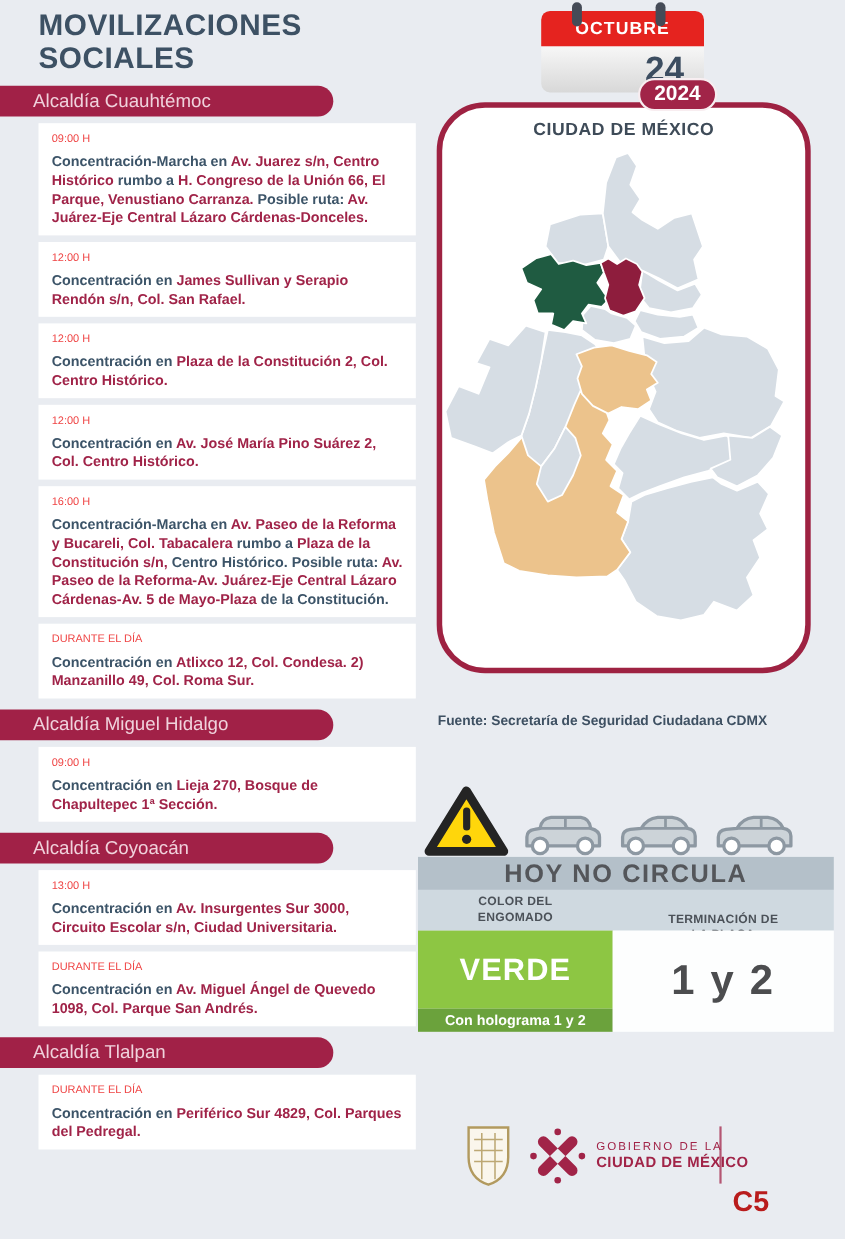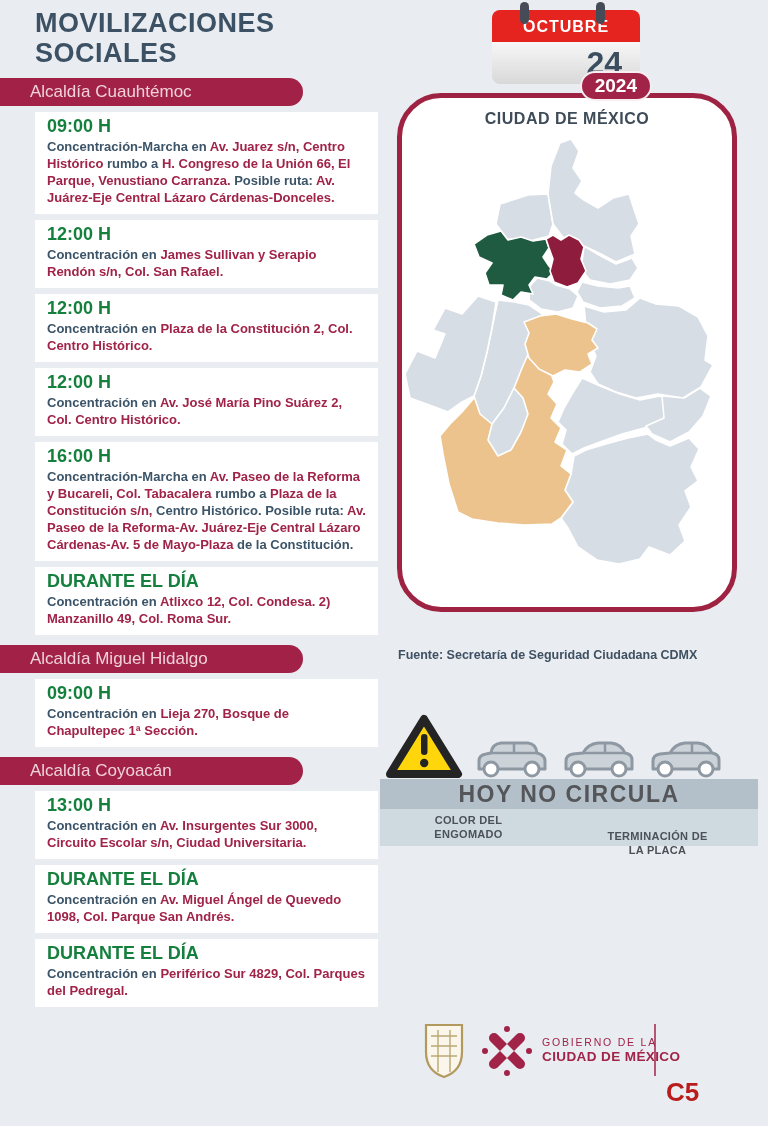--- a/index.html
+++ b/index.html
@@ -16,21 +16,21 @@
   }
   .banner{
     margin-top:10px;width:303px;height:28px;background:#a12147;
     border-radius:0 14px 14px 0;line-height:28px;padding-left:30px;
     box-sizing:border-box;font-size:17px;color:#f0d2dc;font-weight:normal;
   }
   .card{
     margin:6px 0 0 35px;width:343px;background:#ffffff;
     box-sizing:border-box;padding:7px 12px 8px 12px;
   }
-  .card .time{font-size:18px;font-weight:bold;color:#15803d;line-height:15px;margin-bottom:4px;}
+  .card .time{font-size:10px;font-weight:normal;color:#ef4444;line-height:15px;margin-bottom:4px;}
   .card .body{margin:0;font-size:13px;font-weight:bold;line-height:17px;}
   .seg-dark{color:#3c5468;}
   .seg-maroon{color:#a02348;}
   
   .right-col{position:absolute;left:380px;top:0;width:388px;height:1126px;}
   
   .cal{position:absolute;left:112px;top:4px;width:148px;height:88px;}
   .cal .pin{position:absolute;top:-2px;width:9px;height:22px;border-radius:5px;background:#454b57;z-index:3;}
   .cal .pin.l{left:28px;} .cal .pin.r{left:104px;}
   .cal-red{
@@ -154,20 +154,21 @@
   </div>
 
   <div class="card">
     <div class="time">DURANTE EL DÍA</div>
     <p class="body"><span class="seg-dark">Concentración en </span><span class="seg-maroon">Av. Miguel Ángel de Quevedo 1098, Col. Parque San Andrés.</span></p>
   </div>
 </div>
   </section>
 
   <section>
+    <div class="banner"><span class="banner-label">Alcaldía Tlalpan</span></div>
     <div class="cards">
   <div class="card">
     <div class="time">DURANTE EL DÍA</div>
     <p class="body"><span class="seg-dark">Concentración en </span><span class="seg-maroon">Periférico Sur 4829, Col. Parques del Pedregal.</span></p>
   </div>
 </div>
   </section>
 </div>
 </div>
 
@@ -244,20 +245,27 @@
     <div class="hnc-headers">
       <div class="col1">
         <div>COLOR DEL</div>
         <div>ENGOMADO</div>
       </div>
       <div class="col2">
         <div>TERMINACIÓN DE</div>
         <div>LA PLACA</div>
       </div>
     </div>
+    <div class="hnc-values">
+      <div class="verde-box">
+        <div class="verde-main">VERDE</div>
+        <div class="verde-strip">Con holograma 1 y 2</div>
+      </div>
+      <div class="placa-box">1 y 2</div>
+    </div>
   </div>
 
   <div class="logos">
     <svg class="shield" width="44" height="58" viewBox="0 0 44 58">
       <path d="M4,3 h36 v27 q0,19 -18,25 q-18,-6 -18,-25 Z" fill="#faf6ec" stroke="#b29a5f" stroke-width="2.2"></path>
       <path d="M9,14 h26 M9,24 h26 M9,34 h26 M16,8 v42 M28,8 v42" stroke="#b29a5f" stroke-width="1.4" fill="none" opacity=".85"></path>
     </svg>
     <svg class="knot" width="58" height="58" viewBox="0 0 58 58">
       <path d="M16,16 L42,42 M42,16 L16,42" stroke="#a12448" stroke-width="10" stroke-linecap="round" fill="none"></path>
       <path d="M29,22 L36,29 L29,36 L22,29 Z" fill="#e9ecf1"></path>

